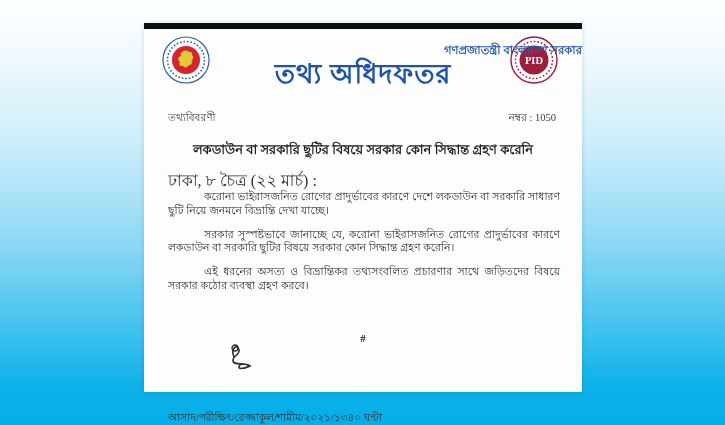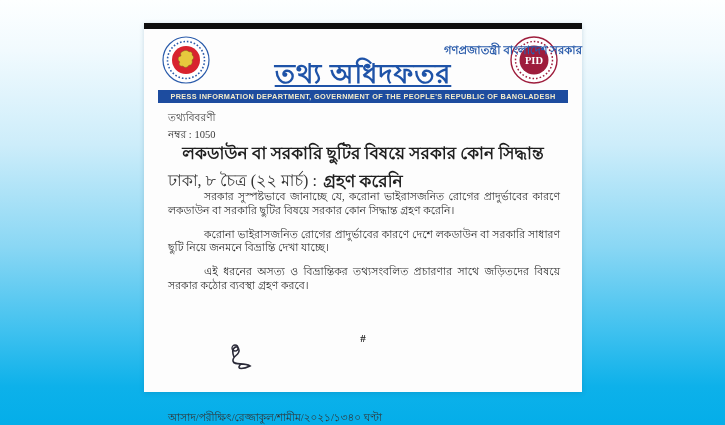--- a/index.html
+++ b/index.html
@@ -19,37 +19,37 @@
   .scan-bar { position:absolute; top:0; left:0; right:0; height:6px; background:#0e0e0e; }
   .seal { position:absolute; width:48px; height:48px; }
   .seal-left { left:18px; top:13px; }
   .seal-right { right:24px; top:13px; }
   .govt-line {
     position:absolute; top:19px; left:0; right:0; text-align:right;
     font-size:11.5px; font-weight:600; color:#2b5cab;
   }
   .main-title {
     position:absolute; top:30px; left:0; right:0; text-align:center;
-    font-size:27px; font-weight:700; color:#1e53a8; letter-spacing:1px;text-decoration:underline;
+    font-size:27px; font-weight:700; color:#1e53a8; letter-spacing:1px;
   }
   .banner {
     position:absolute; top:67px; left:14px; right:14px; height:13px;
     background:#1d4c9f; color:#f3eccd; text-align:center;
     font-family:"Liberation Sans", sans-serif;
     font-size:7.3px; font-weight:700; line-height:13px; letter-spacing:.35px;
     white-space:nowrap;
   }
   .meta-row {
     position:absolute; top:87px; left:24px; right:26px;
     display:flex; justify-content:space-between;
-    font-size:10.5px; color:#3a3a3a;flex-direction:column;
+    font-size:10.5px; color:#3a3a3a;
   }
   .headline {
     position:absolute; top:117px; left:24px; right:24px; text-align:center;
-    font-size:17px; font-weight:700; color:#1f1f1f;
+    font-size:13px; font-weight:700; color:#1f1f1f;
   }
   .dateline { position:absolute; top:145px; left:24px; font-size:16px; color:#333; }
   .body-text {
     position:absolute; top:167px; left:24px; right:22px;
     font-size:10.8px; color:#2d2d2d; line-height:1.28; text-align:justify;
   }
   .body-text p { margin-bottom:10px; text-indent:36px; }
   .end-mark {
     position:absolute; top:309px; left:0; right:0; text-align:center;
     font-size:11px; font-weight:700; color:#222;
@@ -77,34 +77,33 @@
     <circle cx="24" cy="24" r="23" fill="#ffffff" stroke="#9e1d3c" stroke-width="1.4"></circle>
     <circle cx="24" cy="24" r="18.5" fill="none" stroke="#9e1d3c" stroke-width="1.5" stroke-dasharray="1.6 2"></circle>
     <circle cx="24" cy="24" r="14.5" fill="#9e1d3c"></circle>
     <text x="24" y="28" text-anchor="middle" font-size="10.5" font-weight="bold" font-family="Liberation Serif, serif" fill="#ffffff">PID</text>
   </svg>
 
   <div class="govt-line">গণপ্রজাতন্ত্রী বাংলাদেশ সরকার</div>
 
   <div class="main-title">তথ্য অধিদফতর</div>
 
-  <div class="banner">PRESS INFORMATION DEPARTMENT, GOVERNMENT OF THE PEOPLE'S REPUBLIC OF BANGLADESH</div>
 
   <div class="meta-row">
     <span>তথ্যবিবরণী</span>
     <span>নম্বর : 1050</span>
   </div>
 
   <div class="headline">লকডাউন বা সরকারি ছুটির বিষয়ে সরকার কোন সিদ্ধান্ত গ্রহণ করেনি</div>
 
   <div class="dateline">ঢাকা, ৮ চৈত্র (২২ মার্চ) :</div>
 
   <div class="body-text">
+    <p>করোনা ভাইরাসজনিত রোগের প্রাদুর্ভাবের কারণে দেশে লকডাউন বা সরকারি সাধারণ ছুটি নিয়ে জনমনে বিভ্রান্তি দেখা যাচ্ছে।</p>
     <p>সরকার সুস্পষ্টভাবে জানাচ্ছে যে, করোনা ভাইরাসজনিত রোগের প্রাদুর্ভাবের কারণে লকডাউন বা সরকারি ছুটির বিষয়ে সরকার কোন সিদ্ধান্ত গ্রহণ করেনি।</p>
-    <p>করোনা ভাইরাসজনিত রোগের প্রাদুর্ভাবের কারণে দেশে লকডাউন বা সরকারি সাধারণ ছুটি নিয়ে জনমনে বিভ্রান্তি দেখা যাচ্ছে।</p>
     <p>এই ধরনের অসত্য ও বিভ্রান্তিকর তথ্যসংবলিত প্রচারণার সাথে জড়িতদের বিষয়ে সরকার কঠোর ব্যবস্থা গ্রহণ করবে।</p>
   </div>
 
   <div class="end-mark">#</div>
 
   <svg class="signature" viewBox="0 0 54 36">
     <path d="M24,14 C20,4 28,1 29,7 C30,12 22,13 23,18 C24,23 34,19 40,23
              C34,26 26,27 30,22" fill="none" stroke="#2a2a38" stroke-width="1.6" stroke-linecap="round"></path>
     <circle cx="25" cy="5" r="3" fill="none" stroke="#2a2a38" stroke-width="1.3"></circle>
   </svg>

